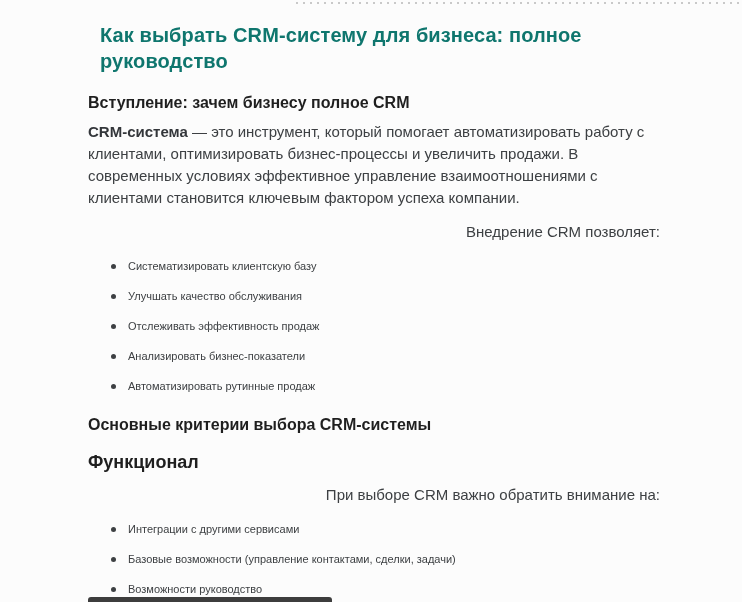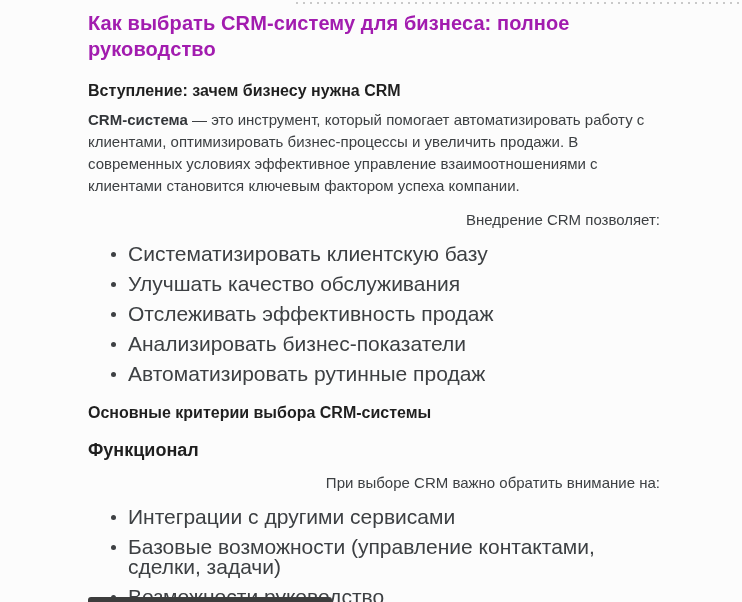--- a/index.html
+++ b/index.html
@@ -12,25 +12,25 @@
     font-family: "Liberation Sans", "DejaVu Sans", sans-serif;
     color: #3d4043;
   }
   .article {
     position: absolute;
     top: 10px;
     left: 88px;
     width: 572px;
   }
   h1.title {
-    margin: 0;
+    margin: 12px;
     font-size: 20px;
     line-height: 26px;
     font-weight: 700;
-    color: #a21caf;
+    color: #0f766e;
     letter-spacing: 0.1px;
   }
   h2.section-heading {
     margin: 18px 0 0 0;
     font-size: 16px;
     line-height: 22px;
     font-weight: 700;
     color: #1f1f1f;
   }
   h3.sub-heading {
@@ -53,21 +53,21 @@
     text-align: right;
   }
   ul.bullet-list {
     margin: 13px 0 0 0;
     padding: 0;
     list-style: none;
   }
   ul.bullet-list li {
     position: relative;
     padding-left: 40px;
-    font-size: 21px;
+    font-size: 11px;
     line-height: 20px;
     margin-bottom: 10px;
   }
   ul.bullet-list li::before {
     content: "";
     position: absolute;
     left: 23px;
     top: 8px;
     width: 5px;
     height: 5px;
@@ -94,21 +94,21 @@
 </style>
 </head>
 <body>
 
 <div class="top-dotted-line"></div>
 
 <div class="article">
 
   <h1 class="title">Как выбрать CRM-систему для бизнеса: полное руководство</h1>
 
-  <h2 class="section-heading">Вступление: зачем бизнесу нужна CRM</h2>
+  <h2 class="section-heading">Вступление: зачем бизнесу полное CRM</h2>
 
   <p class="lead"><strong>CRM-система</strong><span> — это инструмент, который помогает автоматизировать работу с клиентами, оптимизировать бизнес-процессы и увеличить продажи. В современных условиях эффективное управление взаимоотношениями с клиентами становится ключевым фактором успеха компании.</span></p>
 
   <p class="list-intro">Внедрение CRM позволяет:</p>
 
   <ul class="bullet-list">
     <li>Систематизировать клиентскую базу</li>
     <li>Улучшать качество обслуживания</li>
     <li>Отслеживать эффективность продаж</li>
     <li>Анализировать бизнес-показатели</li>

